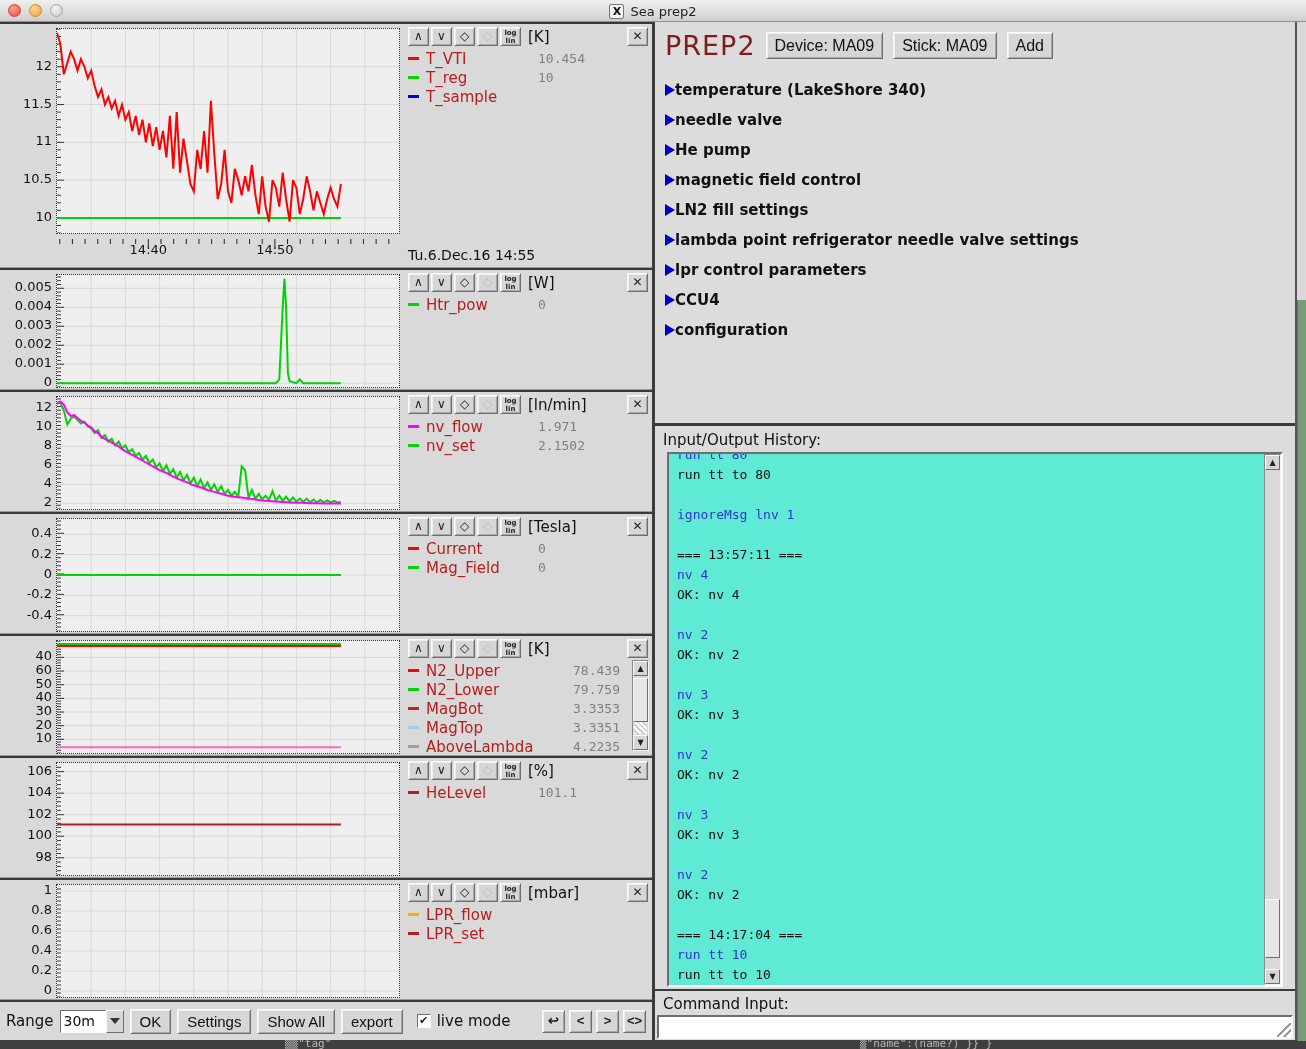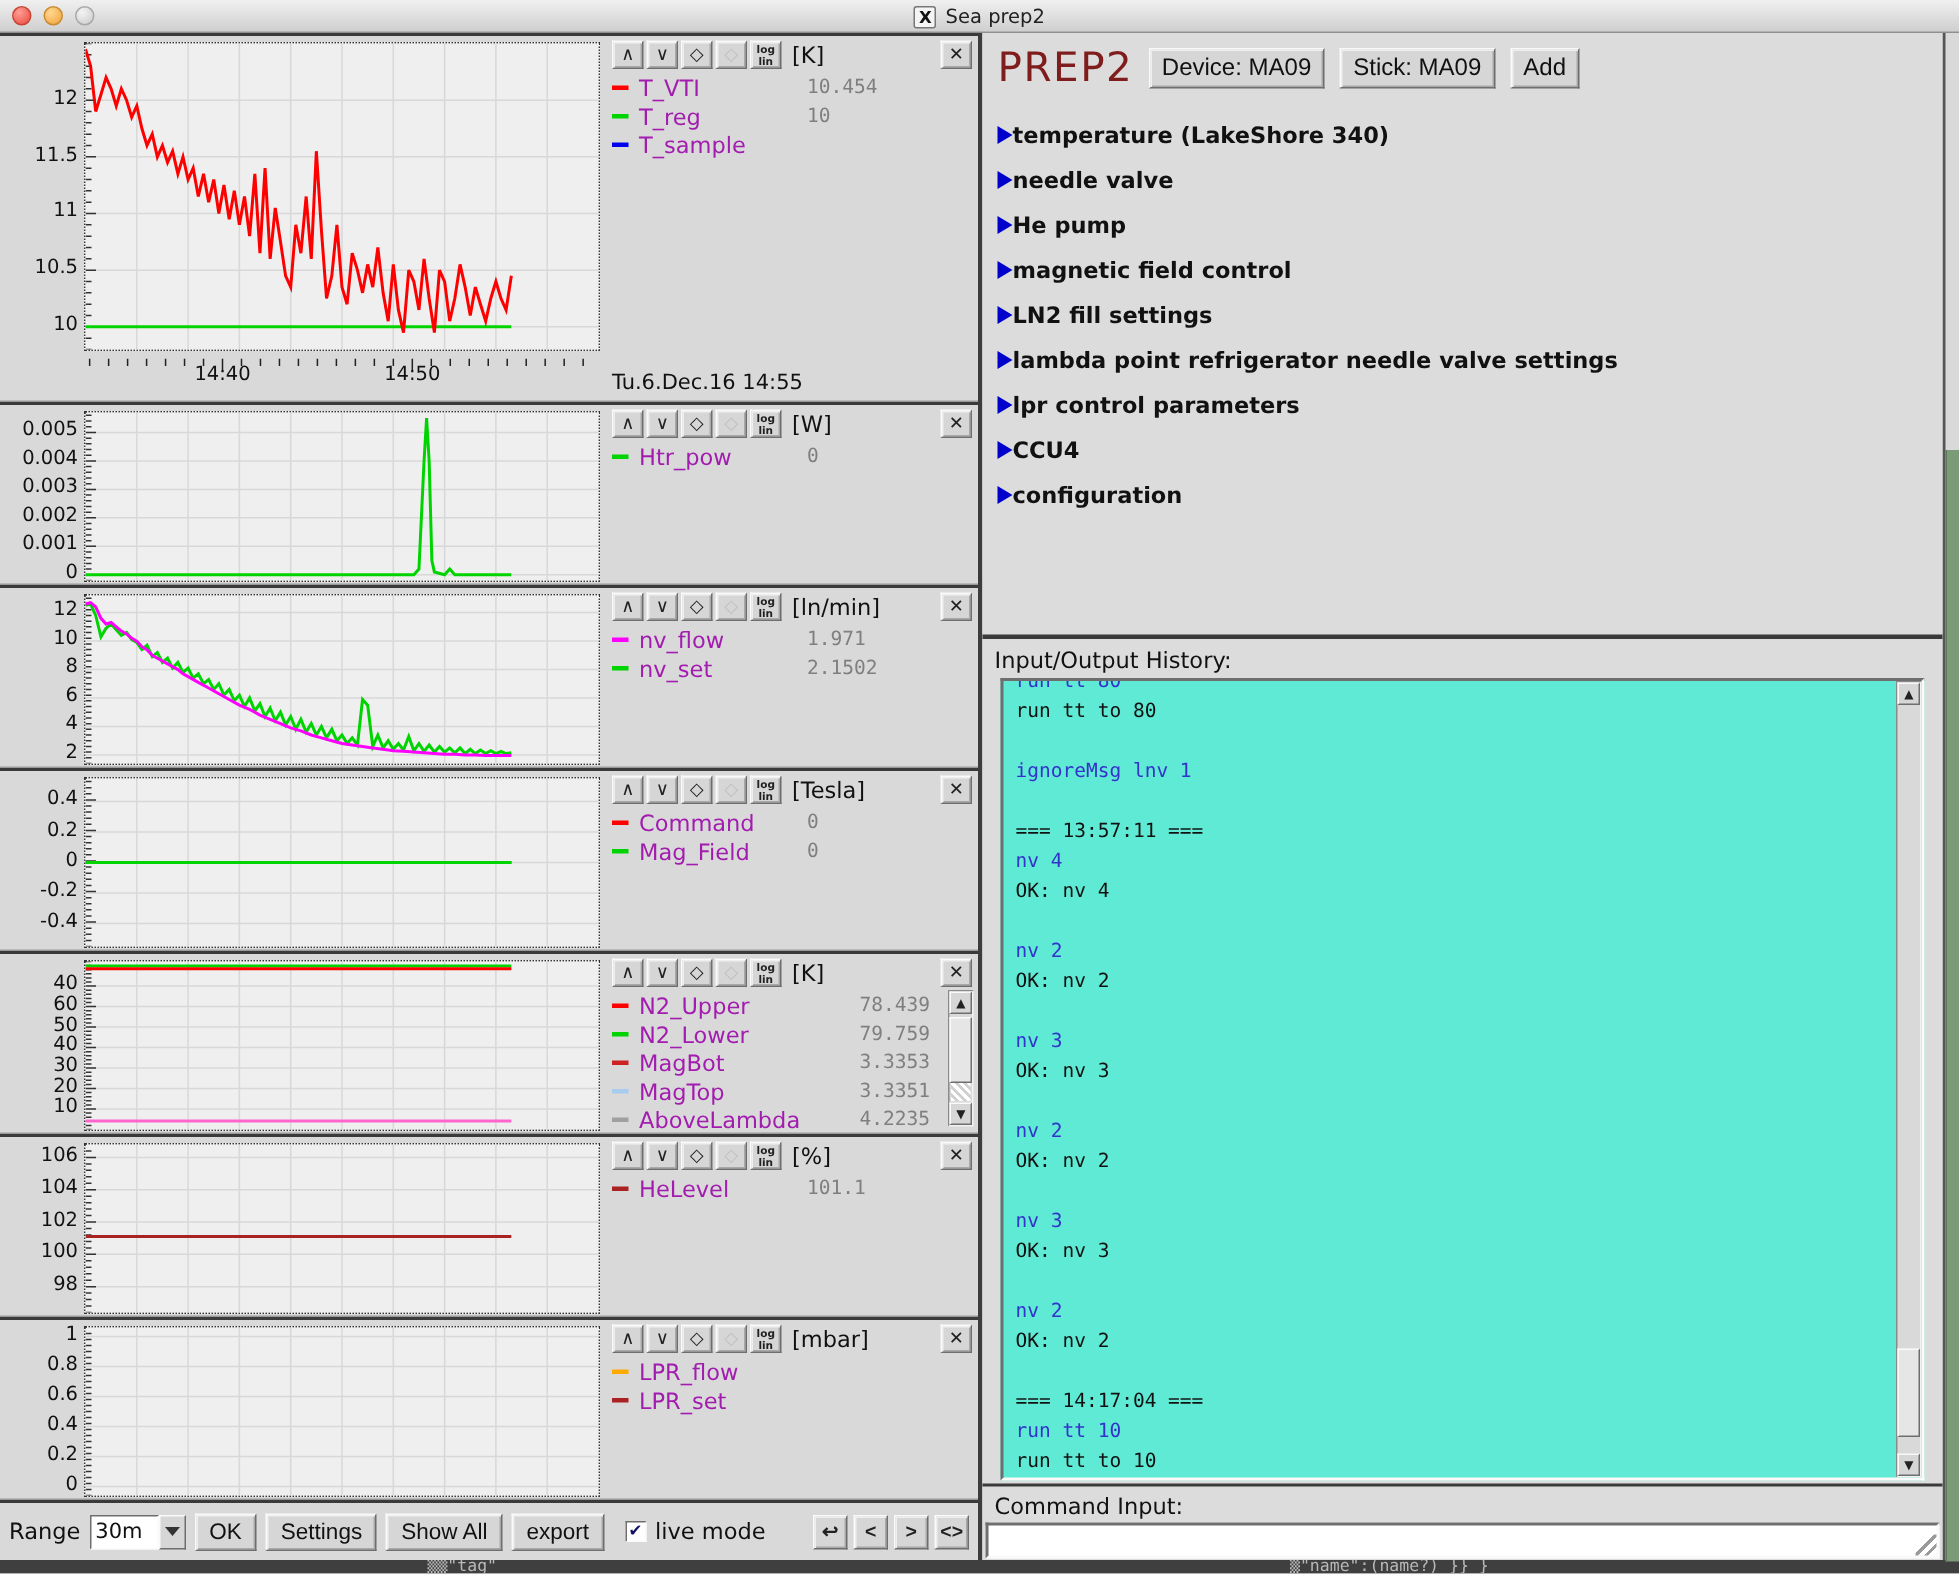--- a/index.html
+++ b/index.html
@@ -39,21 +39,21 @@
   .pbtn { width:21px; height:19px; background:#d6d6d6; border:1px solid;
     border-color:#fafafa #6e6e6e #6e6e6e #fafafa; box-shadow:inset 1px 1px 0 #efefef, inset -1px -1px 0 #a8a8a8;
     font-size:12px; color:#222; text-align:center; line-height:17px; cursor:default; }
   .pbtn.dis { color:#c0c0c0; }
   .pbtn.loglin { font-size:7px; font-weight:bold; line-height:8px; padding-top:1px; }
   .punit { font-size:15px; color:#111; margin-left:5px; }
   .pclose { margin-left:auto; }
   .lrows { margin-top:3px; }
   .lrow { display:flex; align-items:center; height:19px; }
   .ldash { width:11px; height:3px; margin-right:7px; flex:none; }
-  .lname { font-size:15px; color:#a21caf; width:112px; }
+  .lname { font-size:15px; color:#b91c1c; width:112px; }
   .lval { font-family:"DejaVu Sans Mono","Liberation Mono",monospace; font-size:13px; color:#7f7f7f; }
   .lrows.valright .lname { width:128px; }
   .lrows.valright .lval { width:66px; text-align:right; }
   .pdate { position:absolute; left:8px; bottom:4px; font-size:14px; color:#111; }
 
   
   .sbar { width:17px; background:#d9d9d9; border:1px solid; border-color:#8a8a8a #f2f2f2 #f2f2f2 #8a8a8a; position:relative; }
   .sarrow { position:absolute; left:0; width:15px; height:15px; background:#d6d6d6; border:1px solid;
     border-color:#fafafa #6e6e6e #6e6e6e #fafafa; font-size:8px; text-align:center; line-height:14px; color:#222; }
   .sarrow.up { top:0; } .sarrow.down { bottom:0; }
@@ -495,21 +495,21 @@
                 <div class="pbtn loglin">
                   <div>log</div>
                   <div>lin</div>
                 </div>
                 <span class="punit">[Tesla]</span>
                 <div class="pbtn pclose">✕</div>
               </div>
               <div class="lrows">
                 <div class="lrow">
                   <span class="ldash" style="background: rgb(255, 0, 0);"></span>
-                  <span class="lname">Command</span>
+                  <span class="lname">Current</span>
                   <span class="lval">0</span>
                 </div>
                 <div class="lrow">
                   <span class="ldash" style="background: rgb(0, 212, 0);"></span>
                   <span class="lname">Mag_Field</span>
                   <span class="lval">0</span>
                 </div>
               </div>
             </div>
           </div>

